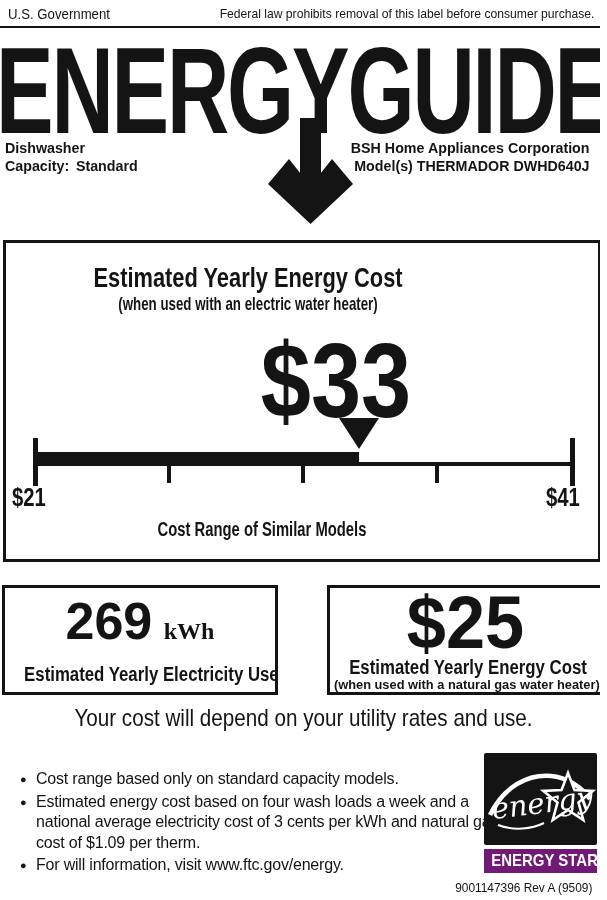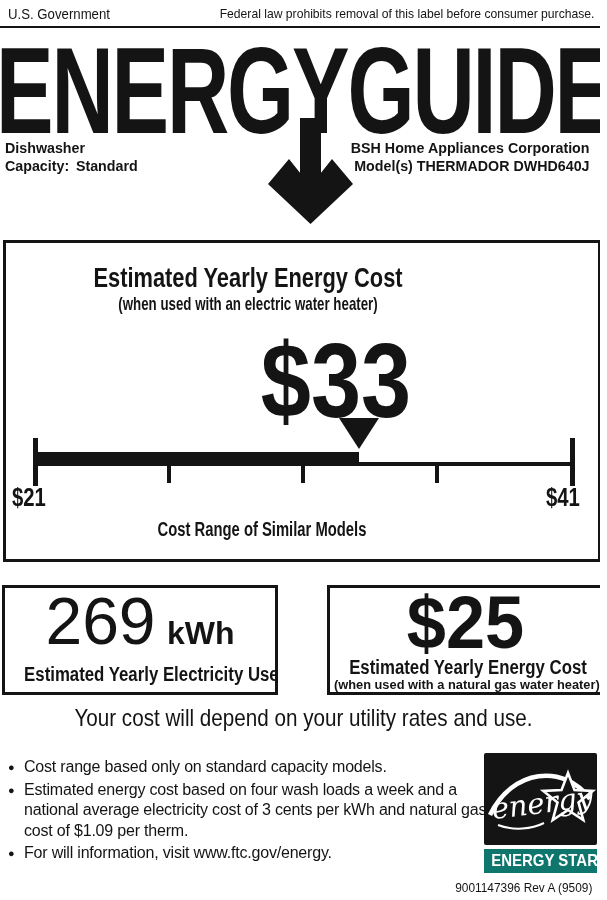--- a/index.html
+++ b/index.html
@@ -31,34 +31,34 @@
   .tick-s1{left:167px;top:464px;width:4px;height:19px;background:#141414;}
   .tick-s2{left:301px;top:464px;width:4px;height:19px;background:#141414;}
   .tick-s3{left:435px;top:464px;width:4px;height:19px;background:#141414;}
   .lbl-min{left:12px;top:482px;font-size:26px;font-weight:bold;transform:scaleX(.78);transform-origin:left top;}
   .lbl-max{left:546px;top:482px;font-size:26px;font-weight:bold;transform:scaleX(.78);transform-origin:left top;}
   .range-caption{left:0;top:518px;width:524px;text-align:center;font-size:20px;font-weight:bold;transform:scaleX(.74);transform-origin:center top;white-space:nowrap;}
   
   .ebox{left:2px;top:585px;width:270px;height:104px;border:3px solid #141414;}
   .gbox{left:327px;top:585px;width:271px;height:104px;border:3px solid #141414;}
   .ebox-value-row{left:2px;top:593px;width:276px;text-align:center;white-space:nowrap;}
-  .ebox-value{font-size:66px;line-height:56px;font-weight:normal;display:inline-block;vertical-align:baseline;}
-  .ebox-unit{font-size:32px;font-weight:bold;display:inline-block;vertical-align:baseline;margin-left:7px;}
+  .ebox-value{font-size:52px;line-height:56px;font-weight:bold;display:inline-block;vertical-align:baseline;}
+  .ebox-unit{font-size:24px;font-weight:bold;display:inline-block;vertical-align:baseline;margin-left:7px;font-family:Liberation Serif, serif;}
   .ebox-label{left:2px;top:663px;width:276px;text-align:center;font-size:20px;font-weight:bold;transform:scaleX(.84);transform-origin:center top;white-space:nowrap;}
   .gbox-value{left:327px;top:593px;width:277px;text-align:center;font-size:74px;line-height:60px;font-weight:bold;transform:scaleX(.95);transform-origin:center top;}
   .gbox-label{left:327px;top:656px;width:277px;text-align:center;font-size:20px;font-weight:bold;transform:scaleX(.84);transform-origin:center top;white-space:nowrap;}
   .gbox-sub{left:327px;top:677px;width:277px;text-align:center;font-size:13.5px;font-weight:bold;transform:scaleX(.95);transform-origin:center top;white-space:nowrap;}
   
   .utility{left:0;top:704px;width:607px;text-align:center;font-size:24px;transform:scaleX(.86);transform-origin:center top;white-space:nowrap;}
-  .bullets{left:8px;top:757px;width:492px;margin:0;padding:0;list-style:none;font-size:16px;line-height:20.5px;letter-spacing:-0.2px;}
+  .bullets{left:8px;top:757px;width:492px;margin:12px;padding:0;list-style:none;font-size:16px;line-height:20.5px;letter-spacing:-0.2px;}
   .bullets li{position:relative;padding-left:16px;margin-bottom:2px;white-space:pre-line;}
   .bullets li::before{content:"\25CF";position:absolute;left:0;top:0;font-size:11px;}
   .estar{left:484px;top:753px;width:113px;}
   .estar-main{width:113px;height:92px;background:#141414;border-radius:2px;}
-  .estar-strip{margin-top:4px;width:113px;height:24px;background:#0f766e;color:#fff;text-align:center;}
+  .estar-strip{margin-top:4px;width:113px;height:24px;background:#701a75;color:#fff;text-align:center;}
   .estar-strip span{display:inline-block;font-size:17px;font-weight:bold;line-height:24px;transform:scaleX(.88);transform-origin:center center;white-space:nowrap;}
   .rev{right:8px;top:881px;font-size:12.5px;transform:scaleX(.95);transform-origin:right top;}
 </style>
 </head>
 <body>
 
 <div class="page">
 
   <div class="abs gov">U.S. Government</div>
   <div class="abs fed">Federal law prohibits removal of this label before consumer purchase.</div>

